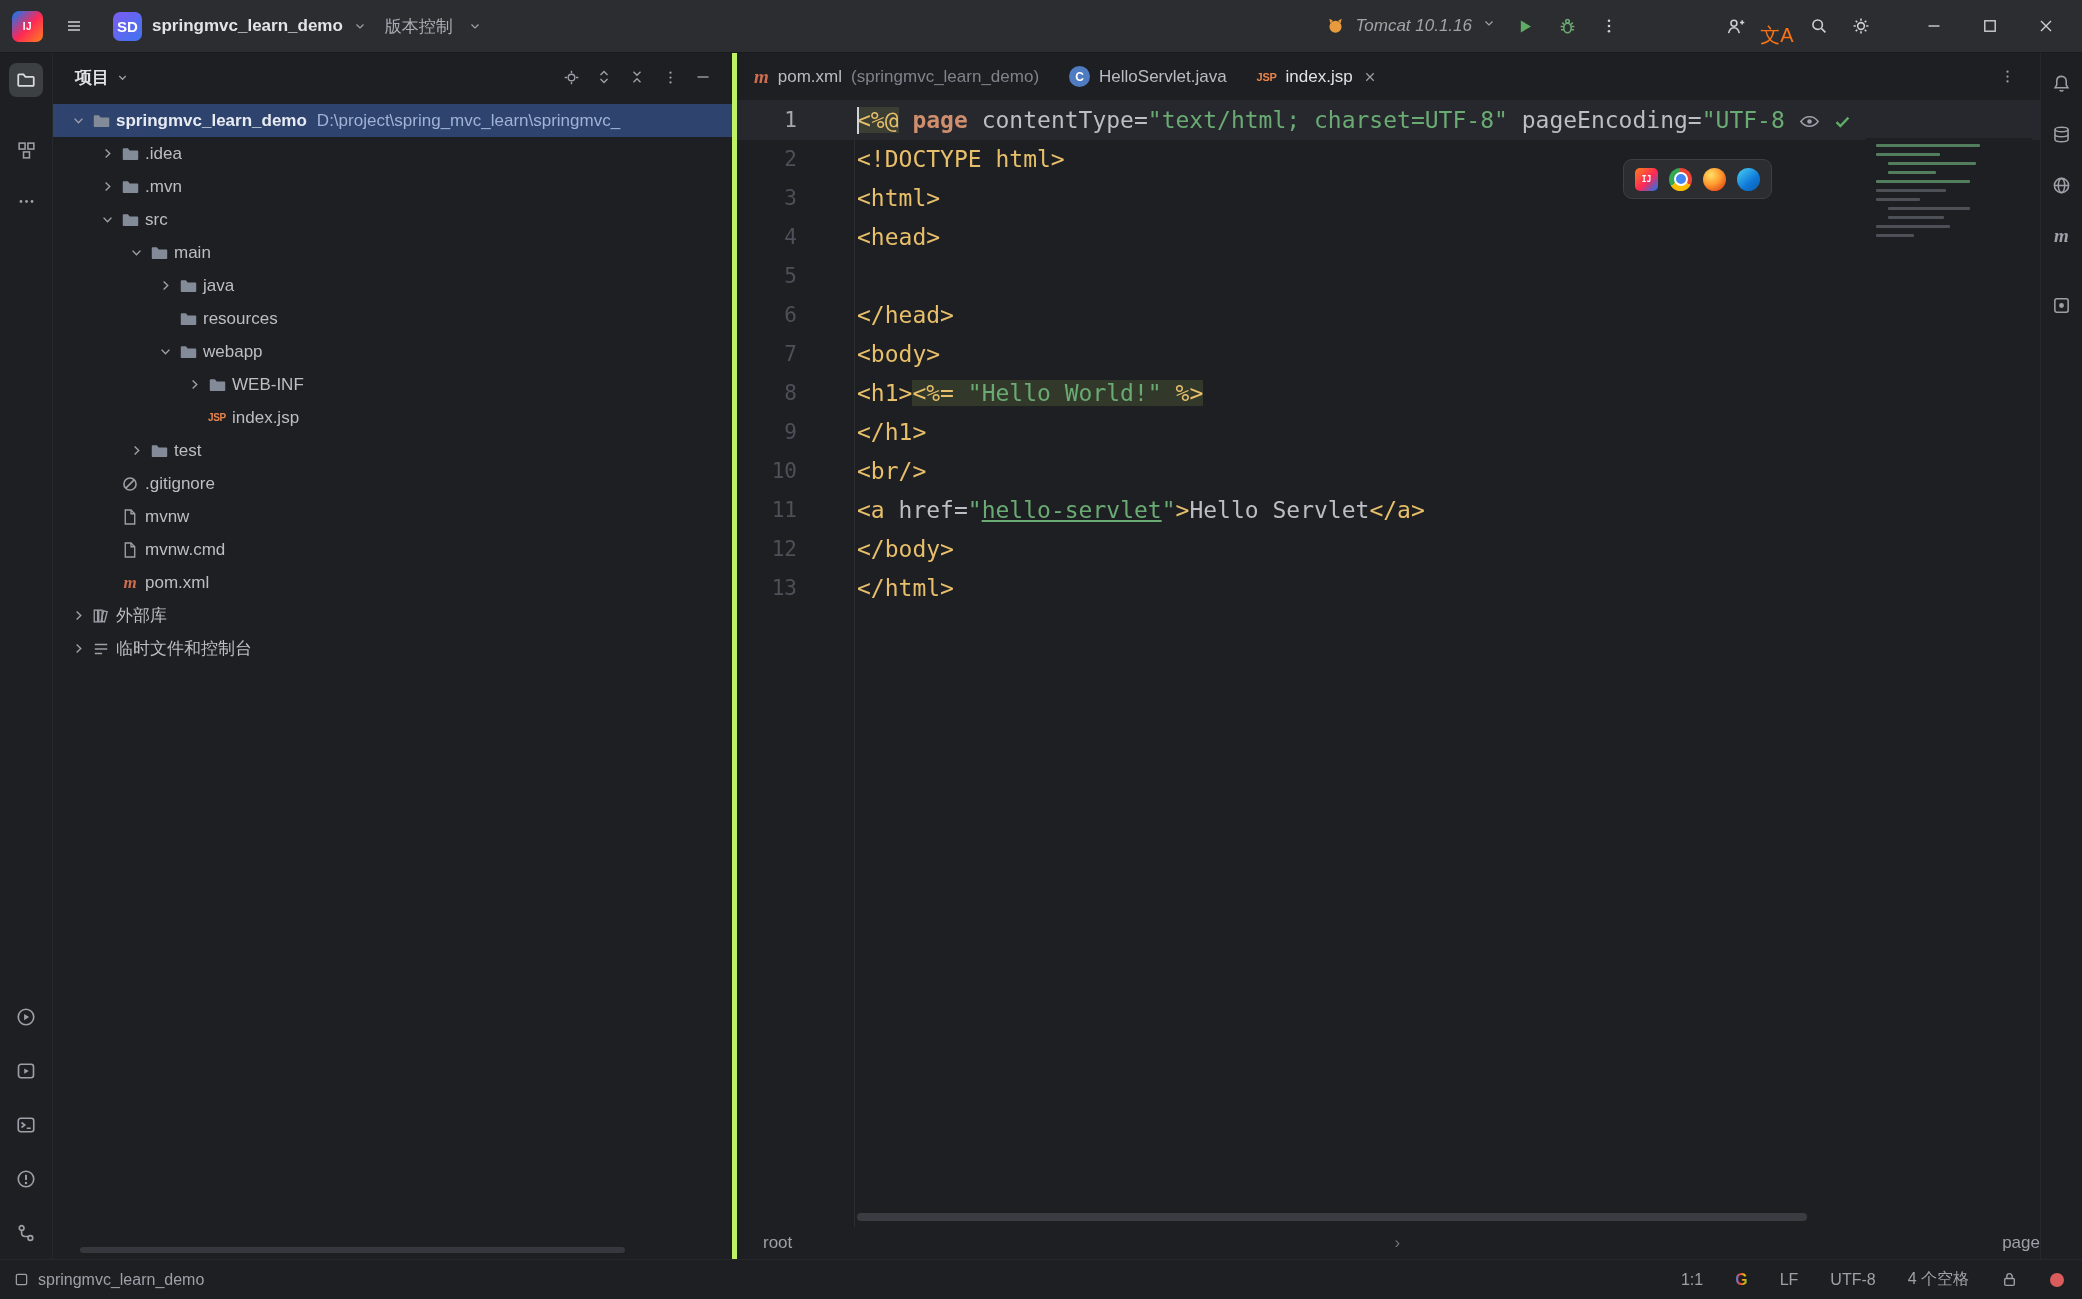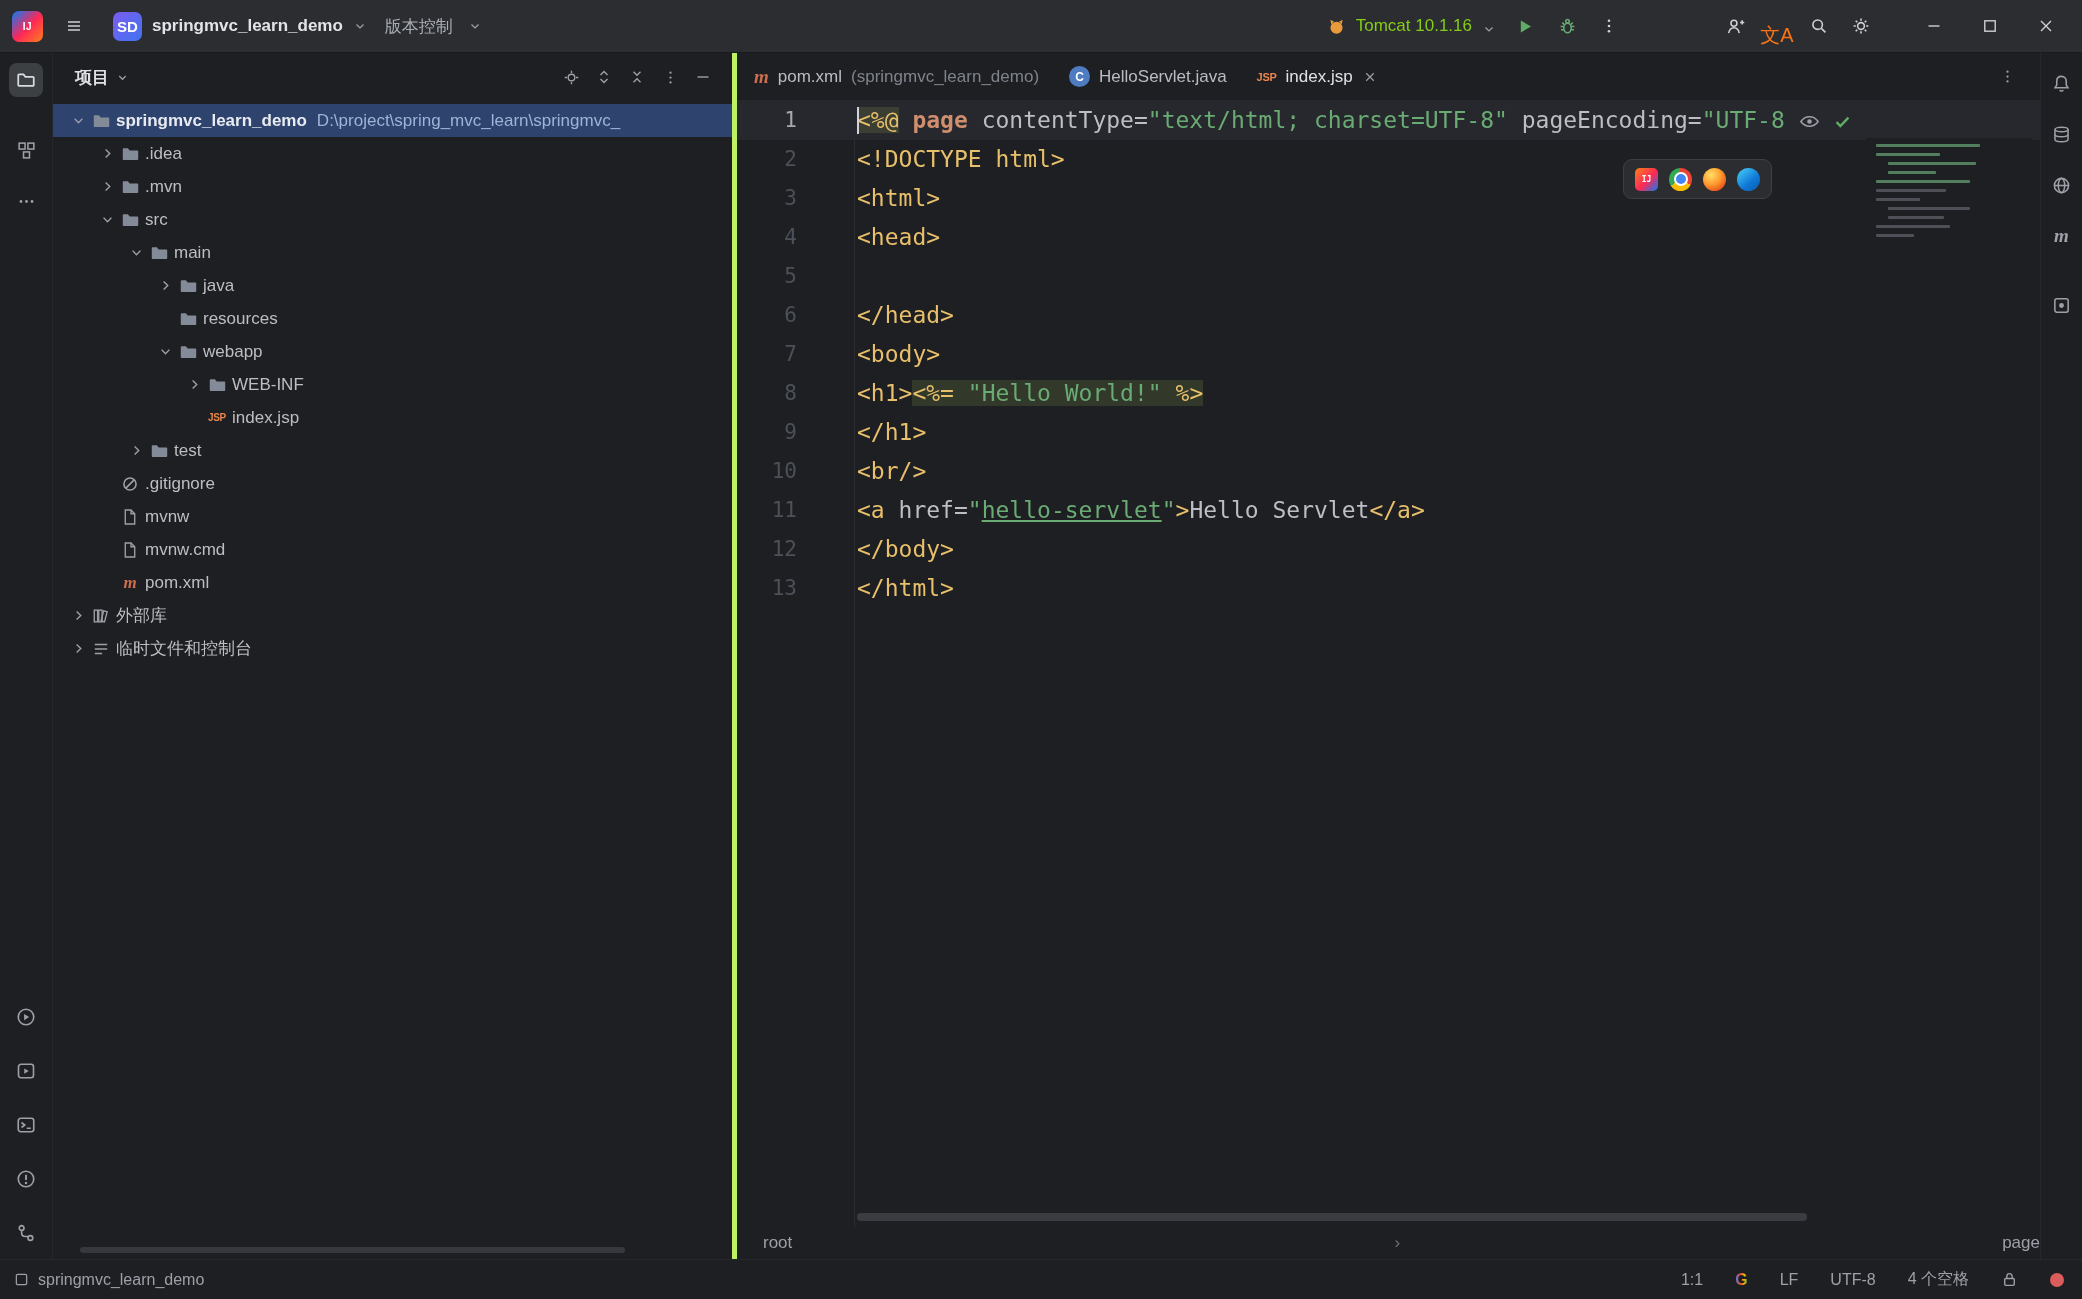--- a/index.html
+++ b/index.html
@@ -17,21 +17,21 @@
   .tb-btn{width:42px;height:40px;display:flex;align-items:center;justify-content:center;border-radius:8px;color:#ced0d6;}
   .app-logo{width:31px;height:31px;border-radius:7px;background:linear-gradient(135deg,#087cfa,#fe2857 52%,#fc801d);
             display:flex;align-items:center;justify-content:center;}
   .logo-txt{color:#fff;font-size:10px;font-weight:bold;letter-spacing:.5px;}
   .proj-widget{display:flex;align-items:center;gap:10px;padding:4px 8px;border-radius:8px;}
   .proj-badge{width:29px;height:29px;border-radius:7px;background:linear-gradient(135deg,#7c5cf0,#3f74f0);
               display:flex;align-items:center;justify-content:center;}
   .proj-badge span{color:#fff;font-weight:bold;font-size:15px;}
   .proj-name{color:#e2e4e9;font-weight:600;}
   .vcs-widget{display:flex;align-items:center;gap:15px;color:#a8acb4;}
-  .run-widget{display:flex;align-items:flex-end;gap:10px;color:#84cc16;margin-right:8px;}
+  .run-widget{display:flex;align-items:flex-start;gap:10px;color:#a3a3a3;margin-right:8px;font-style:italic;}
   .tb-sp1{width:84px;} .tb-sp2{width:24px;}
   .cnA{font-size:20px;color:#f97316;margin-top:18px;}
   .win-btn{width:56px;height:42px;display:flex;align-items:center;justify-content:center;color:#ced0d6;}
 
   
   .main{display:flex;height:1206px;}
 
   
   .left-strip{width:53px;box-sizing:border-box;border-right:1px solid #26282e;
               display:flex;flex-direction:column;justify-content:space-between;align-items:center;

